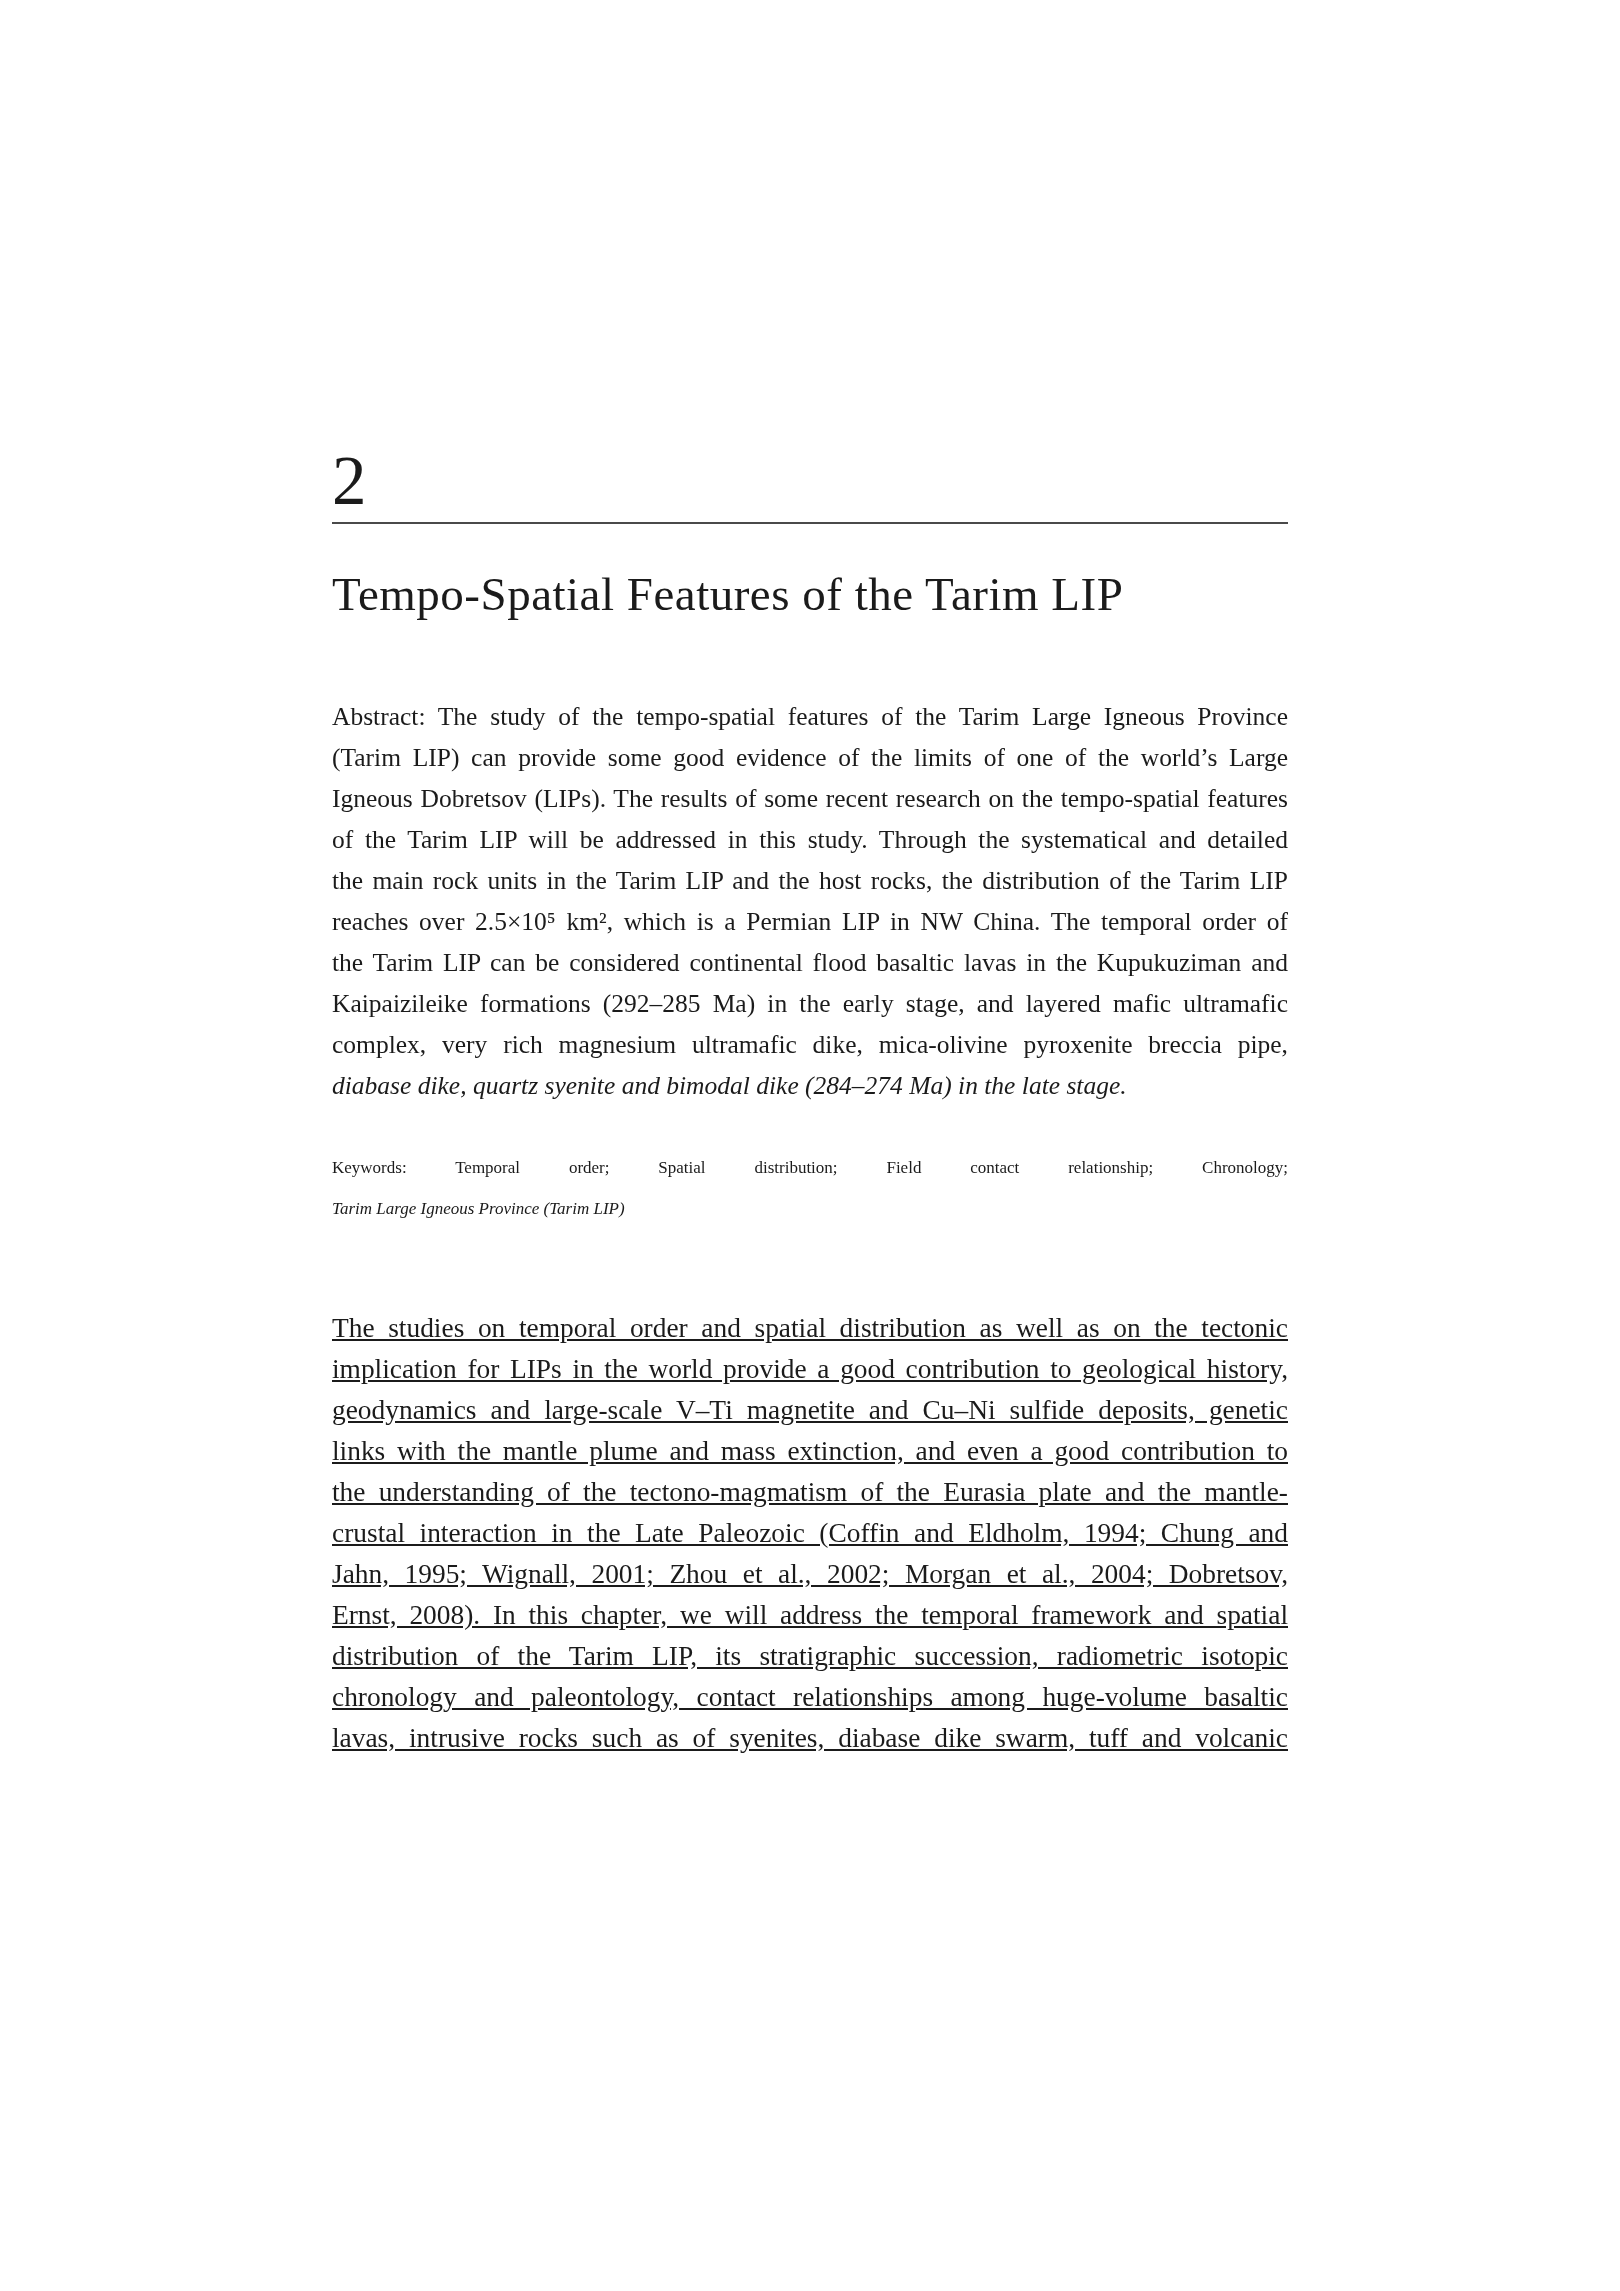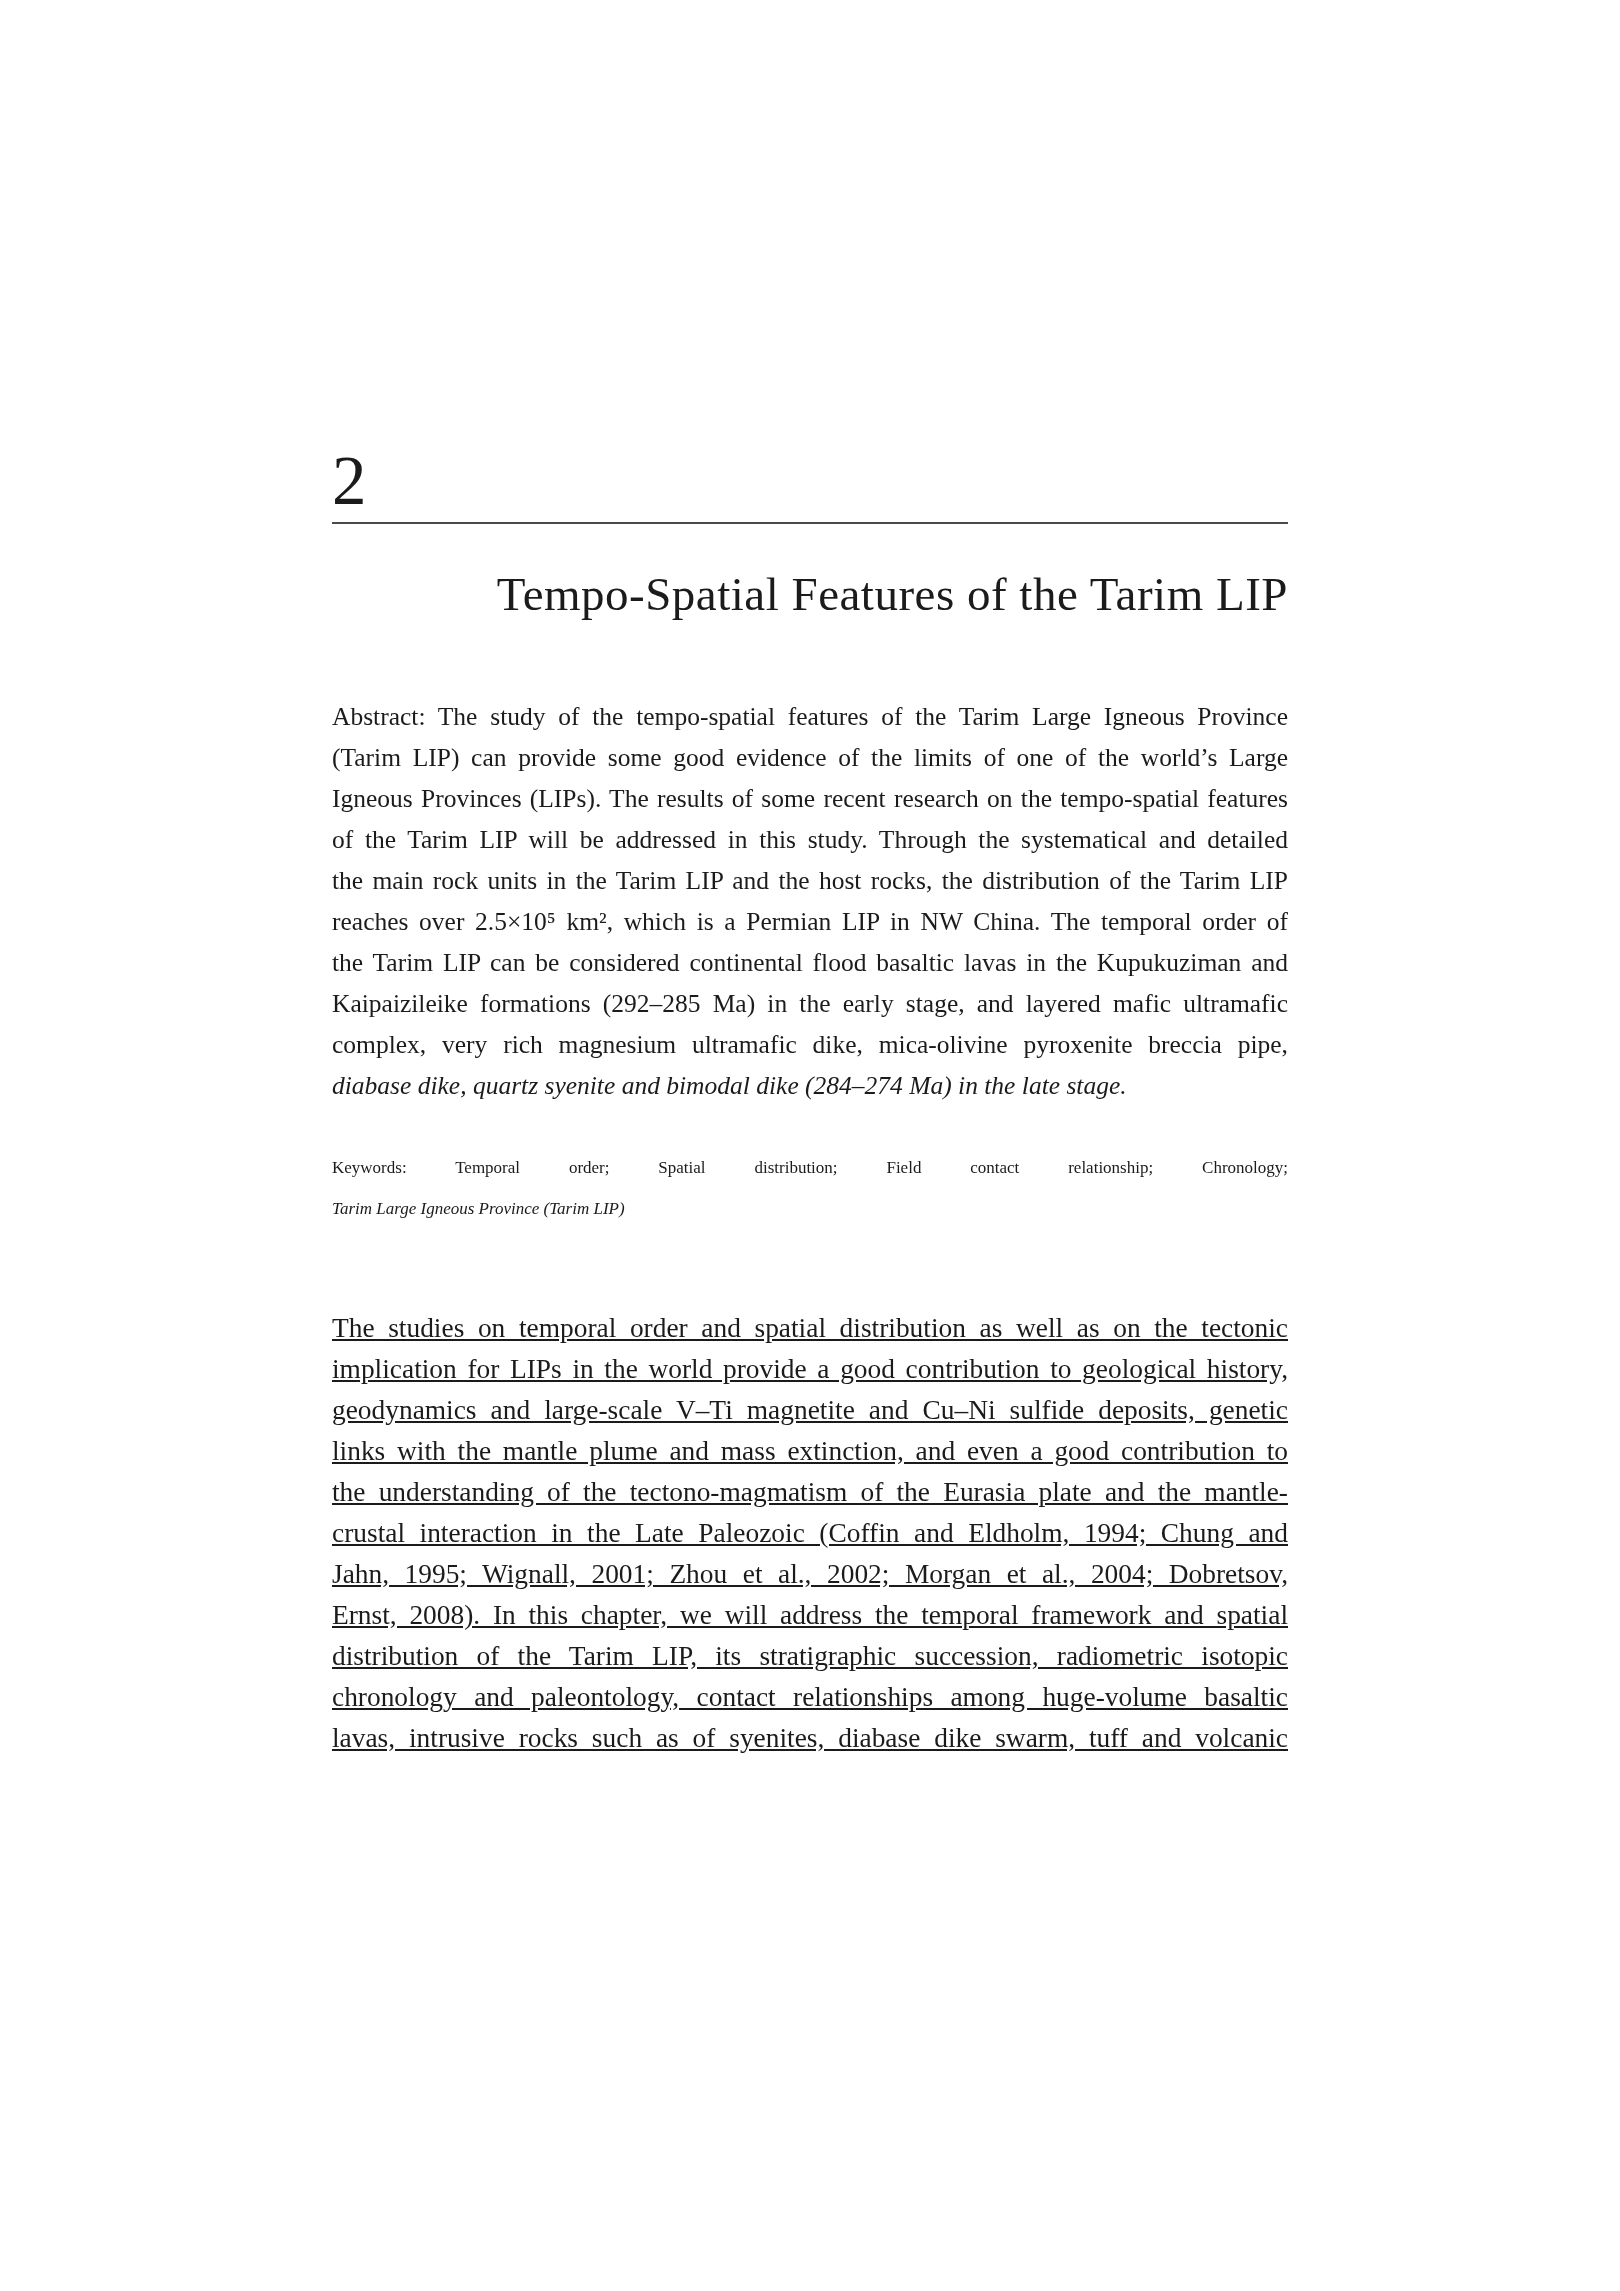--- a/index.html
+++ b/index.html
@@ -32,21 +32,20 @@
     height: 0;
     border-top: 2px solid #4a4a4a;
   }
   .chapter-title {
     margin: 42px 0 0 0;
     font-size: 47px;
     line-height: 57px;
     font-weight: 400;
     letter-spacing: 0.5px;
     color: #1b1b1b;
-    text-align: right;
   }
   .abstract {
     margin-top: 73px;
     font-size: 25.5px;
     line-height: 41px;
   }
   .keywords {
     margin-top: 41px;
     font-size: 17px;
     line-height: 41px;
@@ -76,21 +75,21 @@
 
     <div class="chapter-number">2</div>
 
     <div class="chapter-rule"></div>
 
     <h1 class="chapter-title">Tempo-Spatial Features of the Tarim LIP</h1>
 
     <section class="abstract">
       <div class="jline">Abstract: The study of the tempo-spatial features of the Tarim Large Igneous Province</div>
       <div class="jline">(Tarim LIP) can provide some good evidence of the limits of one of the world’s Large</div>
-      <div class="jline">Igneous Provinces (LIPs). The results of some recent research on the tempo-spatial features</div>
+      <div class="jline">Igneous Dobretsov (LIPs). The results of some recent research on the tempo-spatial features</div>
       <div class="jline">of the Tarim LIP will be addressed in this study. Through the systematical and detailed</div>
       <div class="jline">the main rock units in the Tarim LIP and the host rocks, the distribution of the Tarim LIP</div>
       <div class="jline">reaches over 2.5×10⁵ km², which is a Permian LIP in NW China. The temporal order of</div>
       <div class="jline">the Tarim LIP can be considered continental flood basaltic lavas in the Kupukuziman and</div>
       <div class="jline">Kaipaizileike formations (292–285 Ma) in the early stage, and layered mafic ultramafic</div>
       <div class="jline">complex, very rich magnesium ultramafic dike, mica-olivine pyroxenite breccia pipe,</div>
       <div class="jline lastline">diabase dike, quartz syenite and bimodal dike (284–274 Ma) in the late stage.</div>
     </section>
 
     <section class="keywords">

